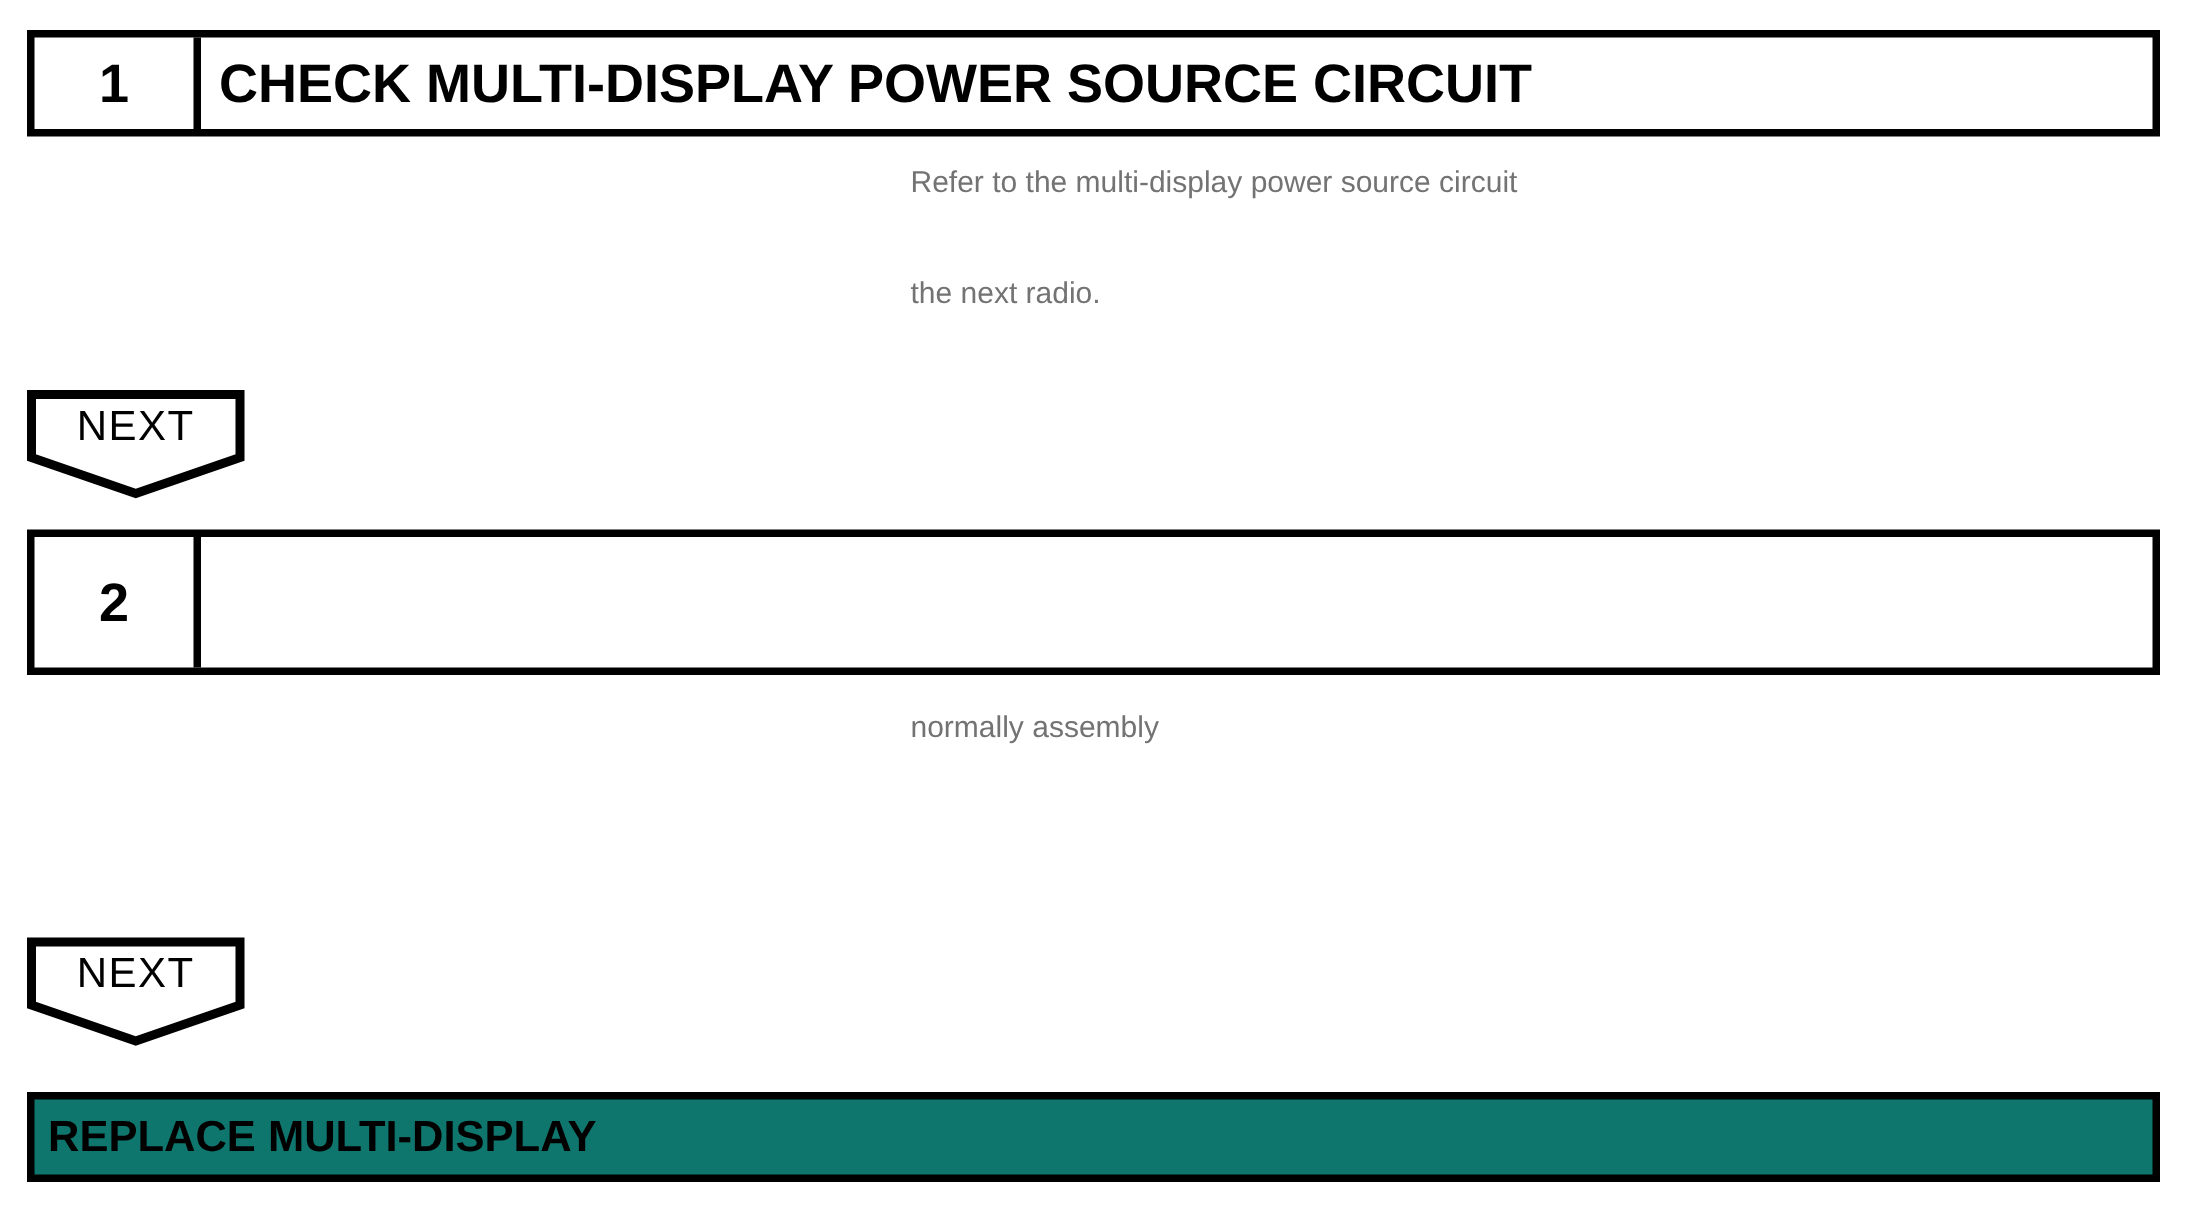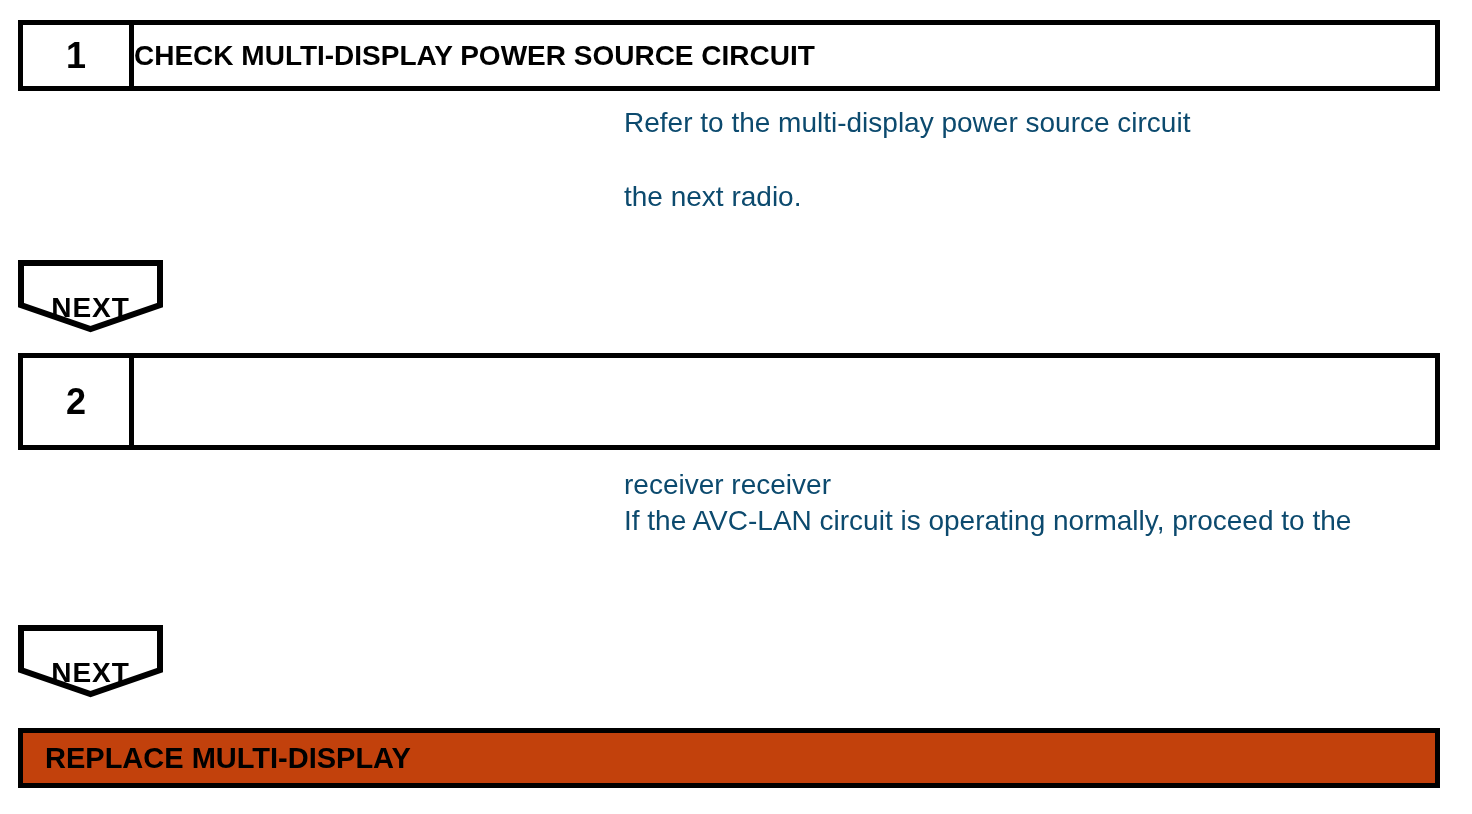--- a/index.html
+++ b/index.html
@@ -35,34 +35,34 @@
     align-items: center;
     justify-content: center;
     font-size: 36px;
     font-weight: bold;
   }
   .title-cell {
     flex: 1 1 auto;
     display: flex;
     flex-direction: column;
     justify-content: center;
-    font-size: 28px;
+    padding-left: 12px;
+    font-size: 36px;
     font-weight: bold;
     line-height: 35px;
   }
   .title-line { white-space: nowrap; }
 
   
   .body-block {
     position: absolute;
     left: 607px;
     width: 845px;
-    font-size: 28px;
-    color: #0c4a6e;
-    margin-left: 17px;
+    font-size: 20px;
+    color: #737373;
   }
   .body-block .para { margin: 0; }
   .body-block .para.gap-above { margin-top: 37px; }
   .line { display: block; white-space: nowrap; }
   .lh37 .line { line-height: 37px; }
   .lh36 .line { line-height: 36px; }
 
   
   .connector {
     position: absolute;
@@ -77,40 +77,39 @@
     left: 0;
     overflow: visible;
   }
   .connector-label {
     position: absolute;
     top: 10px;
     left: 0;
     width: 145px;
     text-align: center;
     font-size: 28px;
-    font-weight: bold;
+    font-weight: normal;
     line-height: 28px;
     letter-spacing: 1px;
-    margin-top: 24px;
   }
 
   
   .action-box {
     position: absolute;
     left: 18px;
     width: 1422px;
     height: 60px;
     border: 5px solid #000000;
     box-sizing: border-box;
     display: flex;
     align-items: center;
-    padding-left: 22px;
+    padding-left: 9px;
     font-size: 29px;
     font-weight: bold;
-    background: #c2410c;
+    background: #0f766e;
   }
 </style>
 </head>
 <body>
 
 <div class="page">
 
   <div class="step-box" style="top:20px; height:71px;">
     <div class="num-cell">1</div>
     <div class="title-cell">
@@ -133,24 +132,23 @@
     </svg>
     <span class="connector-label">NEXT</span>
   </div>
 
   <div class="step-box" style="top:353px; height:97px;">
     <div class="num-cell">2</div>
   </div>
 
   <div class="body-block lh36" style="top:467px;">
     <div class="para">
-      <span class="line">receiver receiver</span>
+      <span class="line">normally assembly</span>
     </div>
     <div class="para">
-      <span class="line">If the AVC-LAN circuit is operating normally, proceed to the</span>
     </div>
   </div>
 
   <div class="connector" style="top:625px;">
     <svg width="145" height="73" viewBox="0 0 145 73">
       <polygon points="3,3 142,3 142,45 72.5,69 3,45" fill="#ffffff" stroke="#000000" stroke-width="6"></polygon>
     </svg>
     <span class="connector-label">NEXT</span>
   </div>
 

